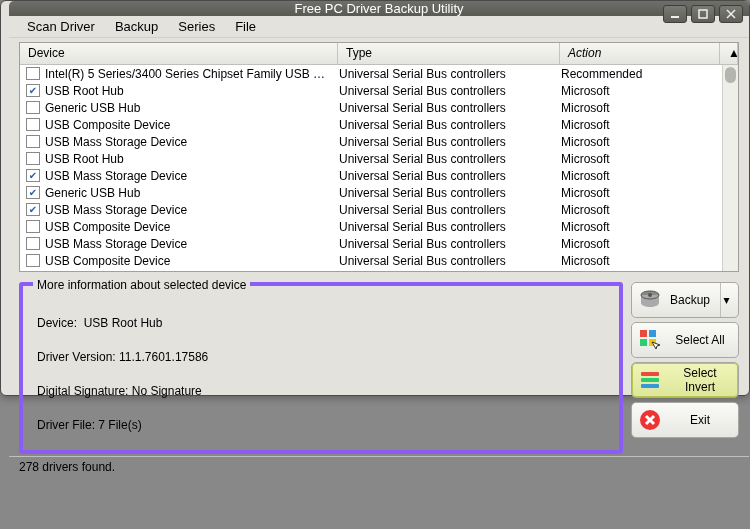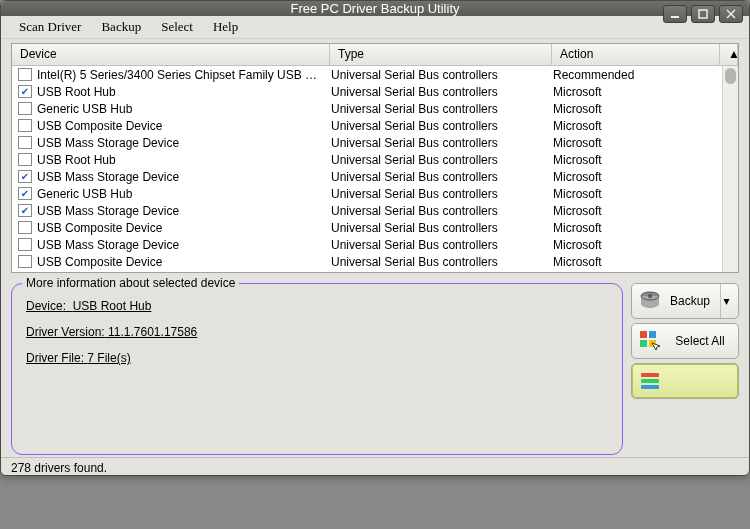--- a/index.html
+++ b/index.html
@@ -1,45 +1,45 @@
 <!DOCTYPE html>
 <html><head>
 <meta charset="utf-8">
 <style>
 * { box-sizing: border-box; margin: 0; padding: 0; }
 body { font-family: "Segoe UI", Tahoma, sans-serif; font-size: 12px; background: #888; width: 750px; height: 529px; overflow: hidden; }
-.window { width: 750px; height: 476px; background: #e3e2dd; border: 1px solid #4a4a4a; border-radius: 6px; display: flex; flex-direction: column; box-shadow: 0 2px 8px rgba(0,0,0,0.3); }
+.window { width: 750px; height: 396px; background: #e3e2dd; border: 1px solid #4a4a4a; border-radius: 6px; display: flex; flex-direction: column; box-shadow: 0 2px 8px rgba(0,0,0,0.3); padding-left: 8px; }
 .titlebar { height: 28px; background: linear-gradient(#6f6f6a, #5a5a55); border-radius: 5px 5px 0 0; display: flex; align-items: center; justify-content: center; position: relative; color: #fff; font-size: 13px; }
 .titlebar-ctrls { position: absolute; right: 6px; top: 4px; display: flex; gap: 4px; }
 .tb-btn { width: 24px; height: 18px; background: linear-gradient(#7a7a75, #5f5f5a); border: 1px solid #3f3f3a; border-radius: 3px; display: flex; align-items: center; justify-content: center; color: #eee; font-size: 11px; cursor: pointer; }
 .tb-btn svg { width: 10px; height: 10px; }
-.menubar { height: 26px; background: #e3e2dd; display: flex; align-items: center; padding: 0 8px; border-bottom: 1px solid #d0d0cb; font-size: 13px; font-family: Liberation Serif, serif; }
+.menubar { height: 26px; background: #e3e2dd; display: flex; align-items: center; padding: 0 8px; border-bottom: 1px solid #d0d0cb; font-size: 13px; }
 .menu-item { padding: 3px 10px; cursor: pointer; }
 .content { flex: 1; display: flex; flex-direction: column; padding: 4px 10px 2px 10px; }
 .list-area { height: 230px; background: #fff; border: 1px solid #a0a09c; display: flex; flex-direction: column; overflow: hidden; }
 .list-header { display: flex; background: linear-gradient(#f5f5f2, #e5e5e0); border-bottom: 1px solid #c0c0bb; height: 22px; font-size: 12px; }
 .list-header .hcol { padding: 3px 8px; border-right: 1px solid #c5c5c0; white-space: nowrap; overflow: hidden; }
 .hcol-device { width: 318px; }
 .hcol-type { width: 222px; }
-.hcol-action { flex: 1; }
+.hcol-action { flex: 1; font-style: italic; }
 .hcol-scroll { width: 18px; border-right: none; }
 .list-body { flex: 1; overflow: hidden; position: relative; }
 .list-rows { position: absolute; inset: 0; overflow: hidden; }
 .row { display: flex; height: 17px; align-items: center; font-size: 12px; white-space: nowrap; }
 .row .cb { width: 14px; height: 13px; margin: 0 5px 0 6px; border: 1px solid #888; background: #fff; display: flex; align-items: center; justify-content: center; flex-shrink: 0; }
 .row .cb.checked::after { content: "✔"; color: #2a5db0; font-size: 10px; line-height: 1; }
 .row .c-device { width: 294px; overflow: hidden; text-overflow: ellipsis; padding-right: 6px; }
 .row .c-type { width: 222px; overflow: hidden; }
 .row .c-action { flex: 1; overflow: hidden; }
 .scrollbar { position: absolute; right: 0; top: 0; bottom: 0; width: 16px; background: #efefea; border-left: 1px solid #d0d0cb; }
 .scrollbar .thumb { position: absolute; top: 2px; left: 2px; right: 2px; height: 16px; background: #b5b5b0; border-radius: 8px; }
 .lower { display: flex; gap: 8px; margin-top: 10px; height: 172px; }
-.fieldset { flex: 1; border: 1px solid #8b5cf6; border-radius: 11px; padding: 10px 14px 8px 14px; position: relative; font-size: 12px; text-decoration: underline; }
+.fieldset { flex: 1; border: 4px solid #8b5cf6; border-radius: 3px; padding: 10px 14px 8px 14px; position: relative; font-size: 12px; }
 .fieldset .legend { position: absolute; top: -8px; left: 10px; background: #e3e2dd; padding: 0 4px; font-size: 12px; }
-.fieldset .info-line { margin: 5px 0 12px 0; }
+.fieldset .info-line { margin: 20px 0 12px 0; }
 .btncol { width: 108px; display: flex; flex-direction: column; gap: 4px; }
 .action-btn { height: 36px; background: linear-gradient(#fafaf7, #e7e7e2); border: 1px solid #a8a8a3; border-radius: 5px; display: flex; align-items: center; padding: 0 6px; gap: 6px; cursor: pointer; font-size: 12px; position: relative; }
 .action-btn.selected { background: linear-gradient(#f0f5b8, #dde69a); box-shadow: 0 0 0 1px #b7c74d inset; }
 .action-btn .icon { width: 24px; height: 24px; flex-shrink: 0; display: flex; align-items: center; justify-content: center; }
 .action-btn .label { flex: 1; text-align: center; }
 .action-btn .split { width: 12px; height: 34px; border-left: 1px solid #c0c0bb; display: flex; align-items: center; justify-content: center; margin-left: 2px; }
 .status { height: 22px; border-top: 1px solid #c0c0bb; padding: 3px 10px 0 10px; font-size: 12px; }
 </style>
 </head>
 <body>
@@ -63,22 +63,22 @@
             <line x1="1" y1="1" x2="9" y2="9" stroke="#eee" stroke-width="1.5"></line>
             <line x1="9" y1="1" x2="1" y2="9" stroke="#eee" stroke-width="1.5"></line>
           </svg>
         </div>
     </div>
   </div>
 
   <div class="menubar">
     <div class="menu-item">Scan Driver</div>
     <div class="menu-item">Backup</div>
-    <div class="menu-item">Select</div>
-    <div class="menu-item">Help</div>
+    <div class="menu-item">Series</div>
+    <div class="menu-item">File</div>
   </div>
 
   <div class="content">
     <div class="list-area">
       <div class="list-header">
         <div class="hcol hcol-device">Device</div>
         <div class="hcol hcol-type">Type</div>
         <div class="hcol hcol-action">Action</div>
         <div class="hcol hcol-scroll">▲</div>
       </div>
@@ -166,20 +166,21 @@
           <div class="thumb"></div>
         </div>
       </div>
     </div>
 
     <div class="lower">
       <div class="fieldset">
         <div class="legend">More information about selected device</div>
         <div class="info-line"><span>Device:</span>&nbsp;&nbsp;<span>USB Root Hub</span></div>
         <div class="info-line"><span>Driver Version:</span>&nbsp;<span>11.1.7601.17586</span></div>
+        <div class="info-line"><span>Digital Signature:</span>&nbsp;<span>No Signature</span></div>
         <div class="info-line"><span>Driver File:</span>&nbsp;<span>7 File(s)</span></div>
       </div>
       <div class="btncol">
         <div class="action-btn">
           <span class="icon">
               <svg viewBox="0 0 24 24">
                 <ellipse cx="12" cy="7" rx="9" ry="4" fill="#888"></ellipse>
                 <path d="M3 7v8c0 2.2 4 4 9 4s9-1.8 9-4V7" fill="#aaa"></path>
                 <ellipse cx="12" cy="7" rx="9" ry="4" fill="none" stroke="#555"></ellipse>
                 <circle cx="12" cy="7" r="2" fill="#555"></circle>
@@ -201,19 +202,30 @@
           <span class="label">Select All</span>
         </div>
         <div class="action-btn selected">
           <span class="icon">
               <svg viewBox="0 0 24 24">
                 <rect x="3" y="4" width="18" height="4" rx="1" fill="#e74c3c"></rect>
                 <rect x="3" y="10" width="18" height="4" rx="1" fill="#2ecc71"></rect>
                 <rect x="3" y="16" width="18" height="4" rx="1" fill="#3498db"></rect>
               </svg>
             </span>
+          <span class="label">Select Invert</span>
+        </div>
+        <div class="action-btn">
+          <span class="icon">
+              <svg viewBox="0 0 24 24">
+                <circle cx="12" cy="12" r="10" fill="#e33"></circle>
+                <line x1="8" y1="8" x2="16" y2="16" stroke="#fff" stroke-width="3"></line>
+                <line x1="16" y1="8" x2="8" y2="16" stroke="#fff" stroke-width="3"></line>
+              </svg>
+            </span>
+          <span class="label">Exit</span>
         </div>
       </div>
     </div>
   </div>
 
   <div class="status">278 drivers found.</div>
 </div>
 
 </body></html>

